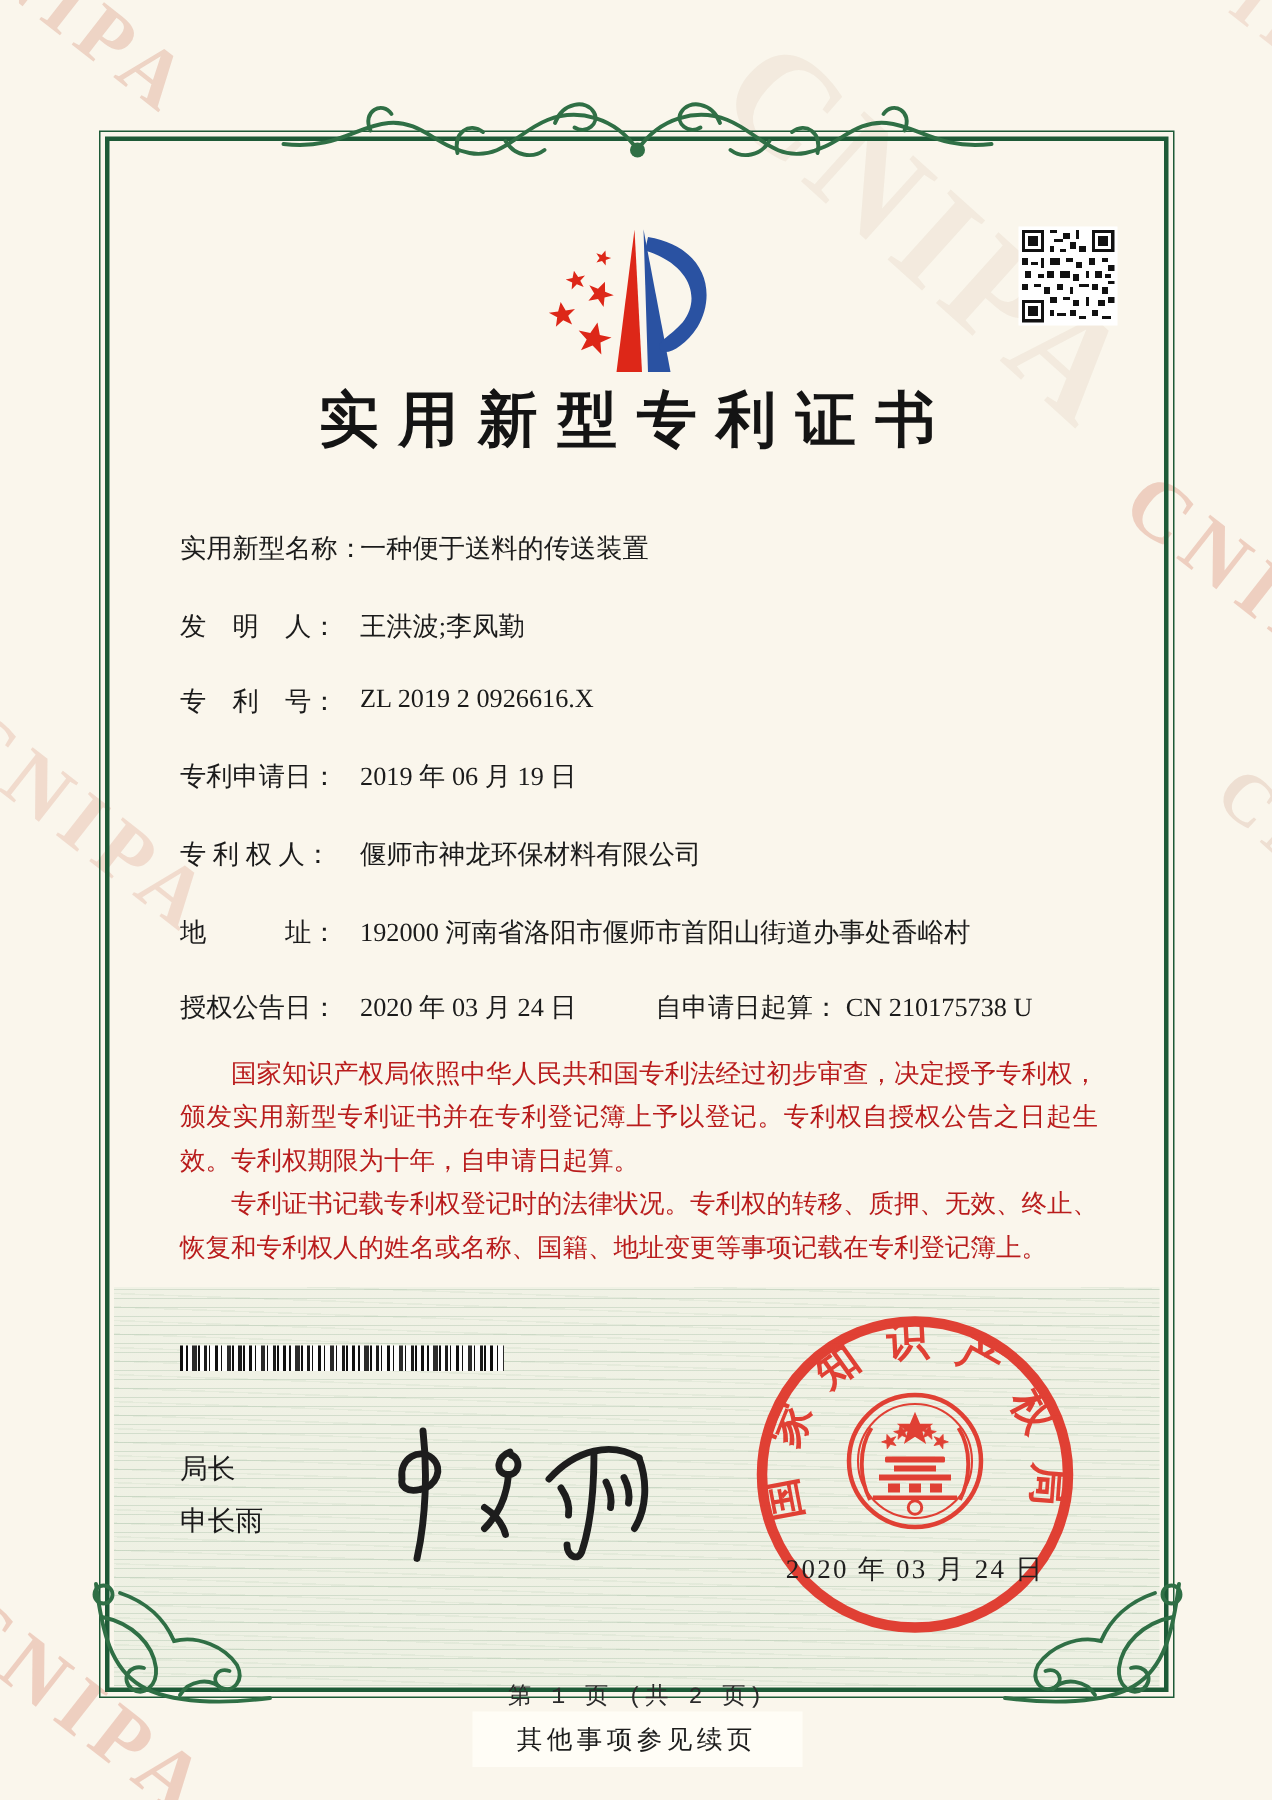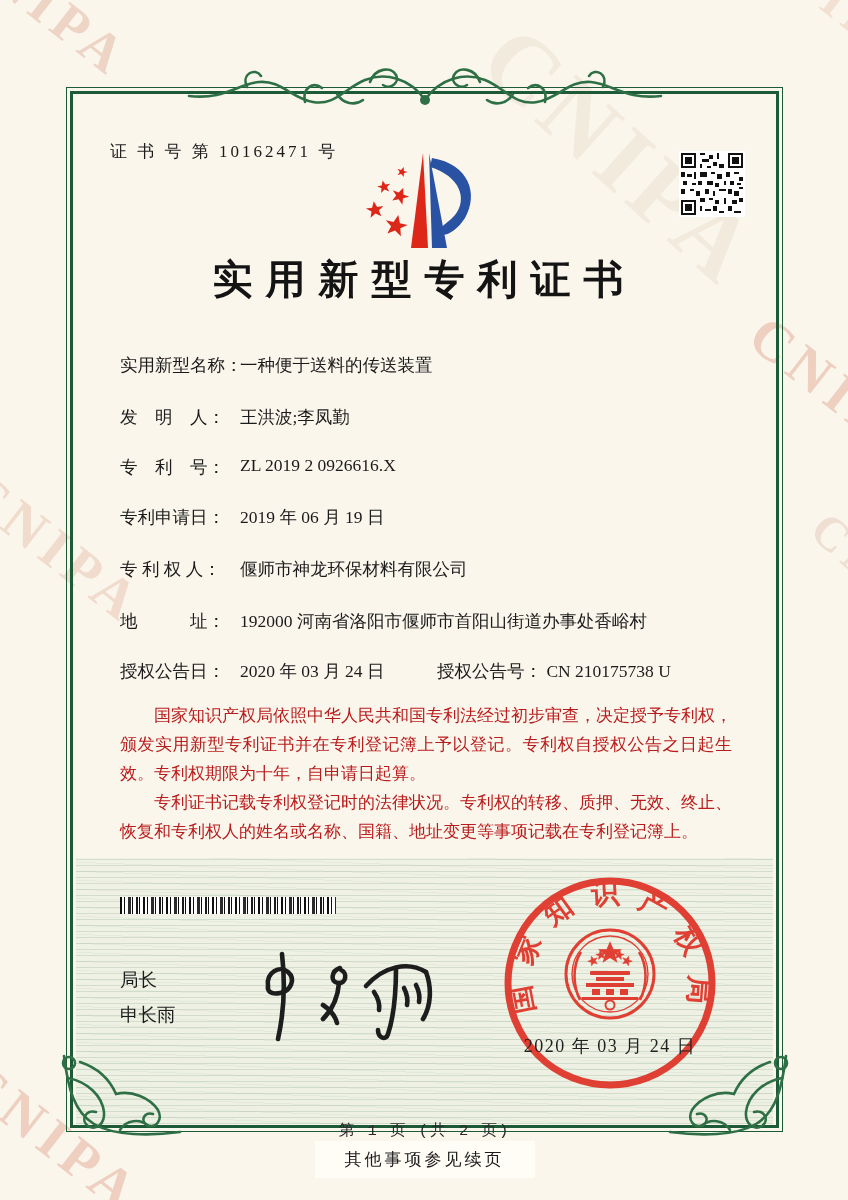--- a/index.html
+++ b/index.html
@@ -121,21 +121,20 @@
   <svg class="ornament-corner oc-right" width="126" height="88" viewBox="0 0 126 88">
     <g stroke="#2f6f45" fill="none" stroke-width="2.6" stroke-linecap="round">
       <path d="M8,4 C12,36 18,60 38,72 C58,84 94,84 124,80"></path>
       <path d="M12,26 C32,30 46,44 48,60 C49,72 40,79 32,74 C24,68 30,57 40,60"></path>
       <path d="M24,10 C42,16 54,28 60,42 C76,38 94,46 102,58 C107,68 100,77 91,73 C84,69 88,59 97,62"></path>
       <path d="M64,78 C70,68 84,66 92,74"></path>
       <circle cx="13" cy="11" r="6"></circle>
     </g>
   </svg>
 
-  <div class="cert-no">证 书 号 第 10162471 号</div>
 
   <svg class="logo" width="140" height="115" viewBox="0 0 140 115">
     <defs>
       <path id="star" d="M0,-10 L2.9,-3.1 10,-3.1 4.2,1.2 6.2,8.1 0,4 -6.2,8.1 -4.2,1.2 -10,-3.1 -2.9,-3.1 Z"></path>
     </defs>
     <polygon points="68,17 73,112 56,112" fill="#dd2718"></polygon>
     <polygon points="74,17 92,112 77,112" fill="#2a52a2"></polygon>
     <path d="M77,22 C114,28 124,58 110,82 C101,96 88,102 85,97 C82,92 91,89 100,79 C113,63 105,40 75,31 Z" fill="#2a52a2"></path>
     <g fill="#dd2718">
       <use href="#star" transform="translate(47,36) scale(0.52) rotate(18)"></use>
@@ -228,21 +227,21 @@
   </div>
   <div class="field-row" style="top:609px">
     <span class="flabel">地　　　址：</span>
     <span class="fvalue">192000 河南省洛阳市偃师市首阳山街道办事处香峪村</span>
   </div>
   <div class="field-row" style="top:659px">
     <span class="flabel">授权公告日：</span>
     <span class="fvalue">2020 年 03 月 24 日</span>
   </div>
   <div class="grant-field">
-    <span>授权公告号：</span>
+    <span>自申请日起算：</span>
     <span>CN 210175738 U</span>
   </div>
 
   <div class="body-text">
     <p>国家知识产权局依照中华人民共和国专利法经过初步审查，决定授予专利权，颁发实用新型专利证书并在专利登记簿上予以登记。专利权自授权公告之日起生效。专利权期限为十年，自申请日起算。</p>
     <p>专利证书记载专利权登记时的法律状况。专利权的转移、质押、无效、终止、恢复和专利权人的姓名或名称、国籍、地址变更等事项记载在专利登记簿上。</p>
   </div>
 
   <div class="barcode"></div>
 

